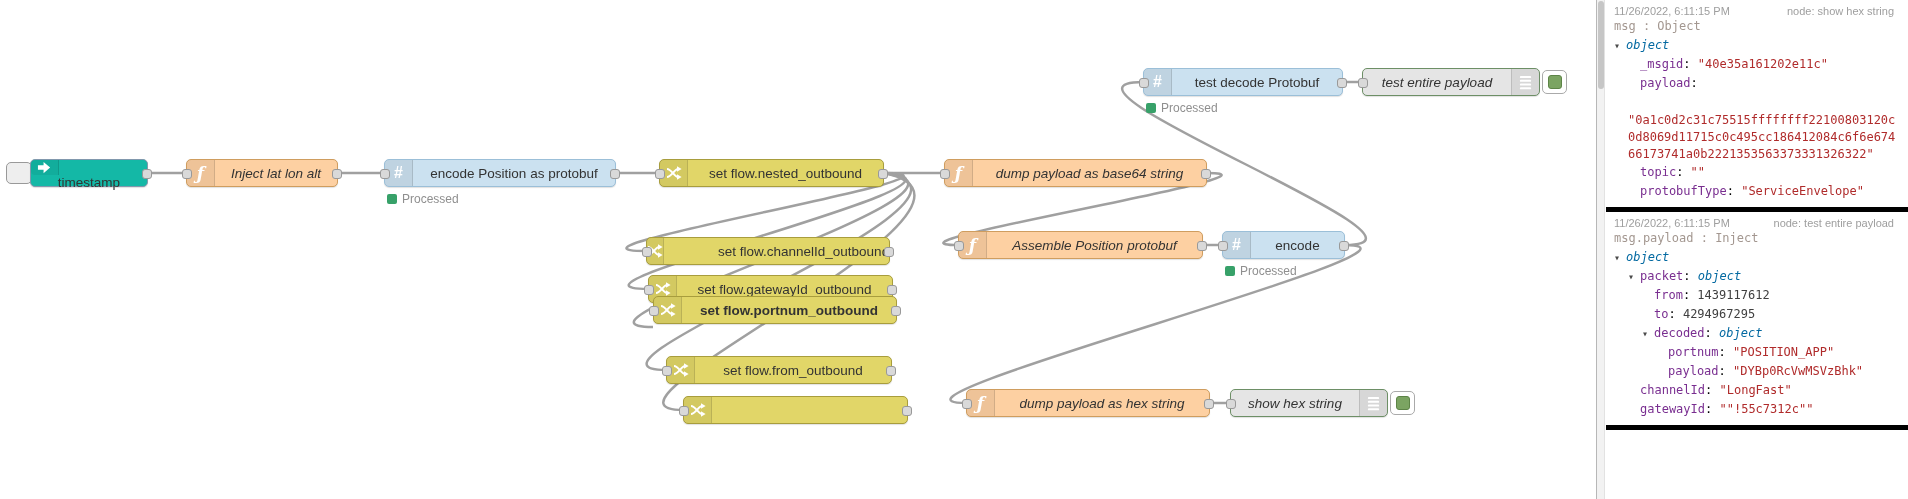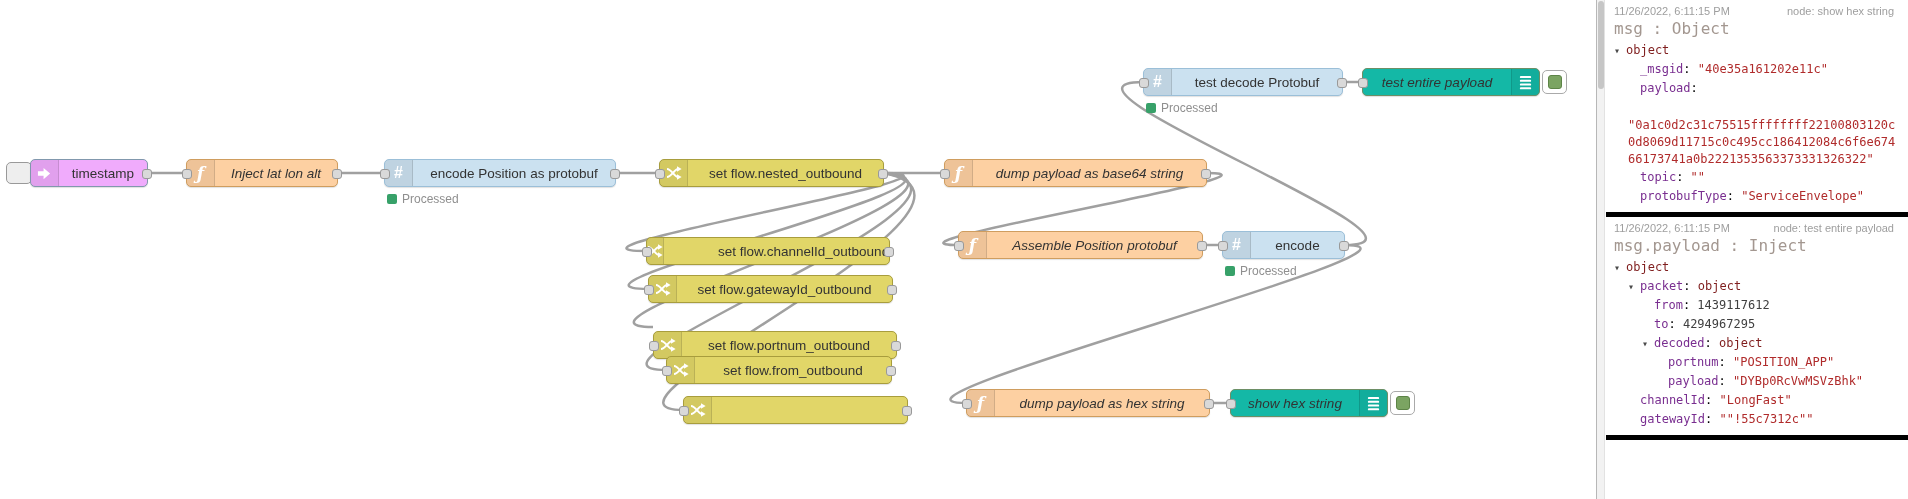--- a/index.html
+++ b/index.html
@@ -10,25 +10,25 @@
   #canvas { position:absolute; left:0; top:0; width:1597px; height:499px; background:#fff; }
   #wires { position:absolute; left:0; top:0; }
   #wires path { fill:none; stroke:#a0a0a0; stroke-width:2.5px; }
 
   .node { position:absolute; height:28px; border-radius:5px; border:1px solid #999;
           display:flex; align-items:stretch; font-size:13.5px; color:#333;
           box-shadow:0 1px 1px rgba(0,0,0,.12); }
   .node .lbl { flex:1; display:flex; align-items:center; justify-content:center; padding:0 8px; white-space:nowrap; }
   .node.t-function .lbl, .node.t-debug .lbl { font-style:italic; }
 
-  .t-inject   { background:#f0abfc; border-color:#8198ad; }
+  .t-inject   { background:#14b8a6; border-color:#8198ad;flex-direction:column; }
   .t-function { background:#fdd0a2; border-color:#cf9d5f; }
   .t-protobuf { background:#cbe1f0; border-color:#9bbfd8; }
   .t-change   { background:#e1d668; border-color:#a89d3d; }
-  .t-debug    { background:#14b8a6; border-color:#6d8f66;text-align:right; }
+  .t-debug    { background:#e5e5e5; border-color:#6d8f66;text-align:right; }
 
   .icon-strip { width:28px; display:flex; align-items:center; justify-content:center;
                 background:rgba(0,0,0,.06); }
   .icon-strip.left  { border-right:1px solid rgba(0,0,0,.12); border-radius:4px 0 0 4px; }
   .icon-strip.right { border-left:1px solid rgba(0,0,0,.12); border-radius:0 4px 4px 0; }
   .ficon { color:#fff; font-family:"DejaVu Serif", serif; font-style:italic; font-size:17px; font-weight:bold; }
   .hicon { color:#fff; font-weight:bold; font-size:16px; }
 
   .port { position:absolute; width:10px; height:10px; background:#d9d9d9;
           border:1px solid #999; border-radius:3px; top:9px; }
@@ -48,27 +48,27 @@
   #canvas-border { position:absolute; top:0; left:1596px; width:1px; height:499px; background:#b7b7b7; }
   #vscroll { position:absolute; top:0; left:1597px; width:8px; height:499px; background:#f2f2f2; border-right:1px solid #e2e2e2; }
   #vscroll .thumb { position:absolute; top:1px; left:1px; width:6px; height:88px; background:#c6c6c6; border-radius:3px; }
 
   
   #debug { position:absolute; top:0; left:1606px; width:302px; height:499px; background:#fff;
            font-family:"DejaVu Sans Mono", monospace; font-size:12px; overflow:hidden; }
   .dmsg { border-bottom:5px solid #000000; padding:3px 0 6px 0; }
   .dhead { display:flex; justify-content:space-between; padding:2px 14px 1px 8px;
            font-family:"Liberation Sans", sans-serif; font-size:11px; color:#9e9e9e; }
-  .dpath { padding:1px 8px 3px 8px; color:#a39790; font-size:16px; }
+  .dpath { padding:1px 8px 3px 8px; color:#a39790; font-size:12px; }
   .drow { position:relative; line-height:19px; white-space:nowrap; }
   .drow .arr { display:inline-block; width:12px; color:#4a4a4a; font-size:10px; font-style:normal; }
   .kkey { color:#792e90; }
   .vstr { color:#b02b2b; }
   .vnum { color:#404040; }
-  .vobj { color:#7f1d1d; }
+  .vobj { color:#0369a1; font-style:italic; }
   .wrapval { white-space:normal; word-break:break-all; max-width:272px; display:block; line-height:17px; }
 </style>
 </head>
 <body>
 
 <div id="stage">
   <div id="canvas">
     <svg id="wires" width="1597" height="499">
         <path d="M148,173 C163,173 171,173 186,173"></path>
         <path d="M338,173 C353,173 369,173 384,173"></path>
@@ -191,21 +191,21 @@
               <path d="M1 12 C5.5 12 8.5 4 12 4"></path>
             </g>
             <path d="M11 1.2 L15.6 4 L11 6.8 Z" fill="#fff"></path>
             <path d="M11 9.2 L15.6 12 L11 14.8 Z" fill="#fff"></path>
           </svg>
         </div>
         <div class="lbl">set flow.gatewayId_outbound</div>
         <div class="port in"></div>
         <div class="port out"></div>
       </div>
-      <div class="node t-change" style="left: 653px; top: 331px; width: 244px;">
+      <div class="node t-change" style="left: 653px; top: 296px; width: 244px; font-weight: bold;">
         <div class="icon-strip left">
           <svg width="16" height="16" viewBox="0 0 16 16">
             <g stroke="#fff" stroke-width="2" fill="none">
               <path d="M1 4 C5.5 4 8.5 12 12 12"></path>
               <path d="M1 12 C5.5 12 8.5 4 12 4"></path>
             </g>
             <path d="M11 1.2 L15.6 4 L11 6.8 Z" fill="#fff"></path>
             <path d="M11 9.2 L15.6 12 L11 14.8 Z" fill="#fff"></path>
           </svg>
         </div>

